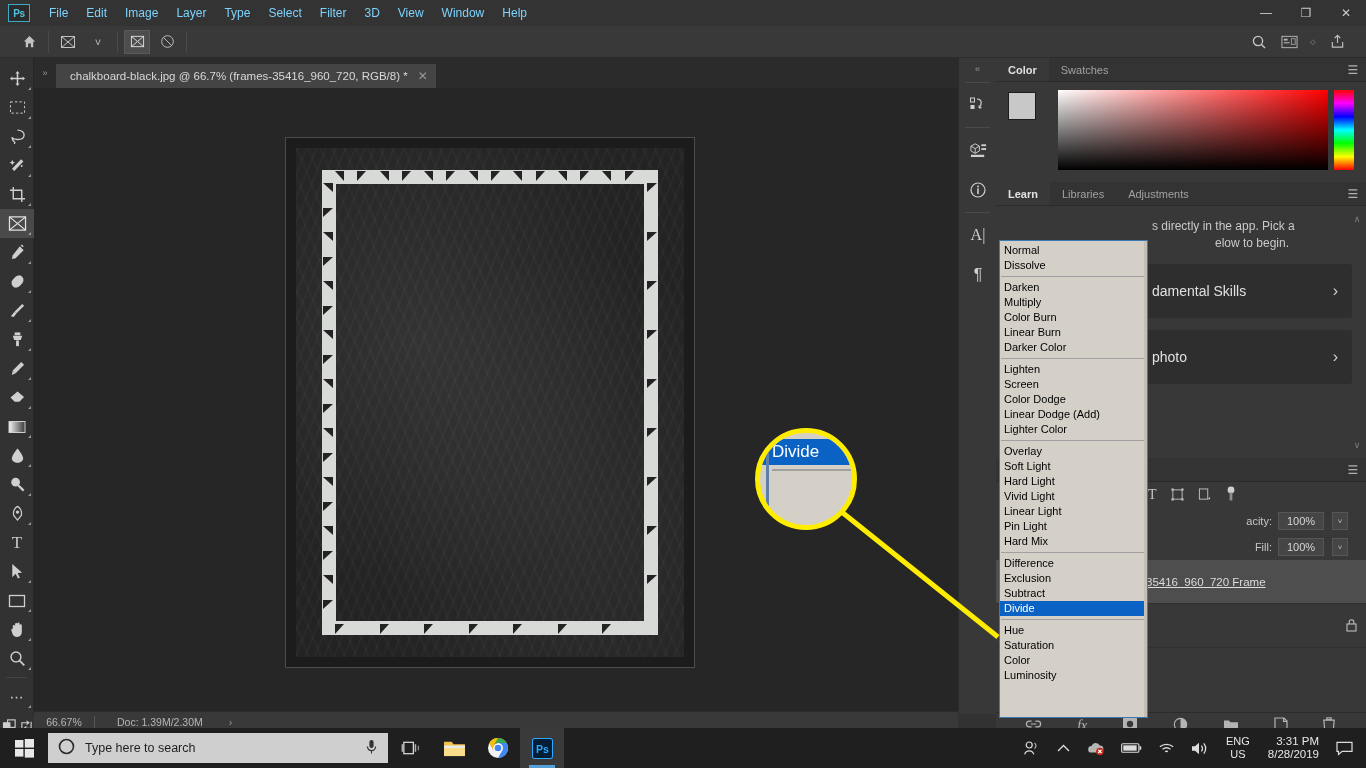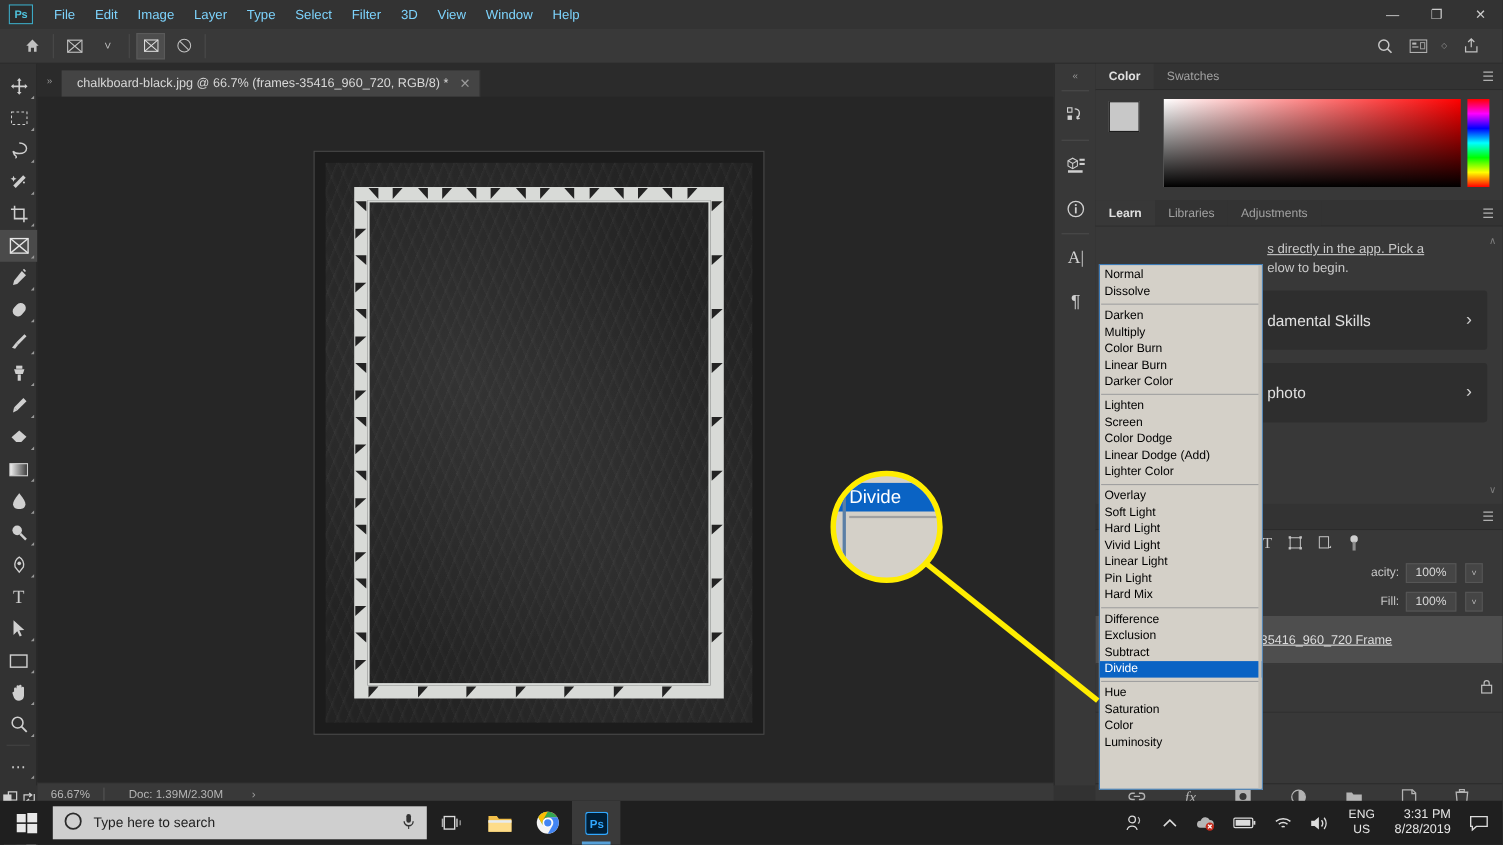--- a/index.html
+++ b/index.html
@@ -638,22 +638,22 @@
     <div class="cp-strip"></div>
   </div>
 
   <div class="learntabs">
     <div class="ptab active">Learn</div>
     <div class="ptab">Libraries</div>
     <div class="ptab">Adjustments</div>
     <div class="pmenu">☰</div>
   </div>
   <div class="learnbody">
-    <div class="learn-p" style="padding-left:142px;text-decoration:underline;">s directly in the app. Pick a</div>
-    <div class="learn-p" style="padding-left:142px;">elow to begin.</div>
+    <div class="learn-p" style="padding-left:142px;">s directly in the app. Pick a</div>
+    <div class="learn-p" style="padding-left:142px;text-align:center;">elow to begin.</div>
     <div class="learn-card">
       <span style="padding-left:128px;">damental Skills</span>
       <span class="chev">›</span>
     </div>
     <div class="learn-card">
       <span style="padding-left:128px;">photo</span>
       <span class="chev">›</span>
     </div>
     <div class="learn-scroll">
       <div class="ls-up">∧</div>

